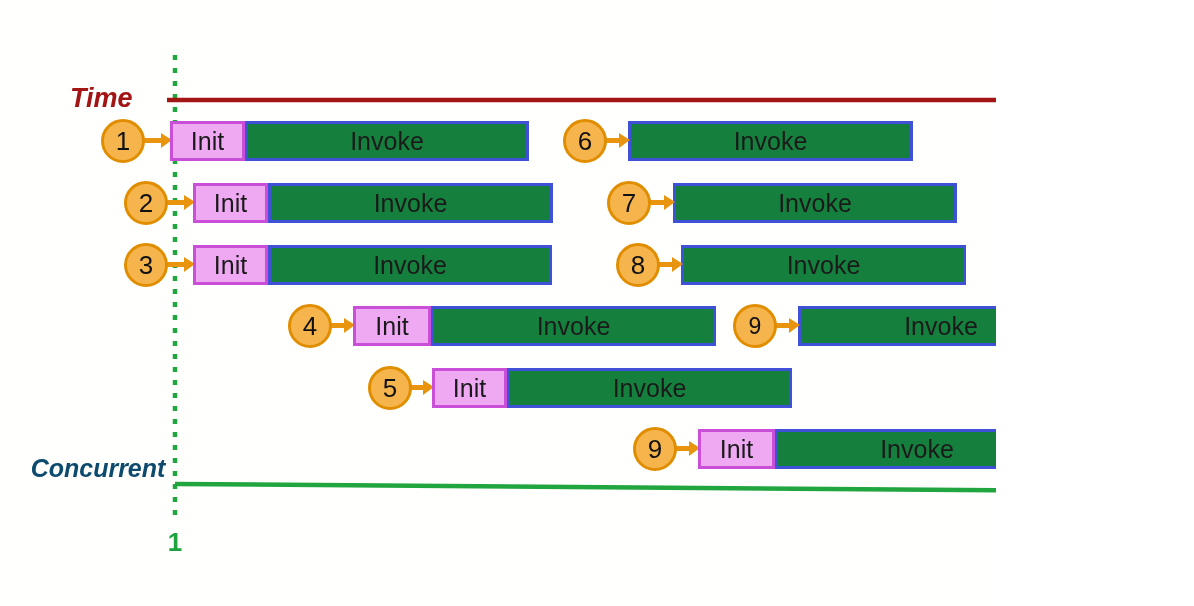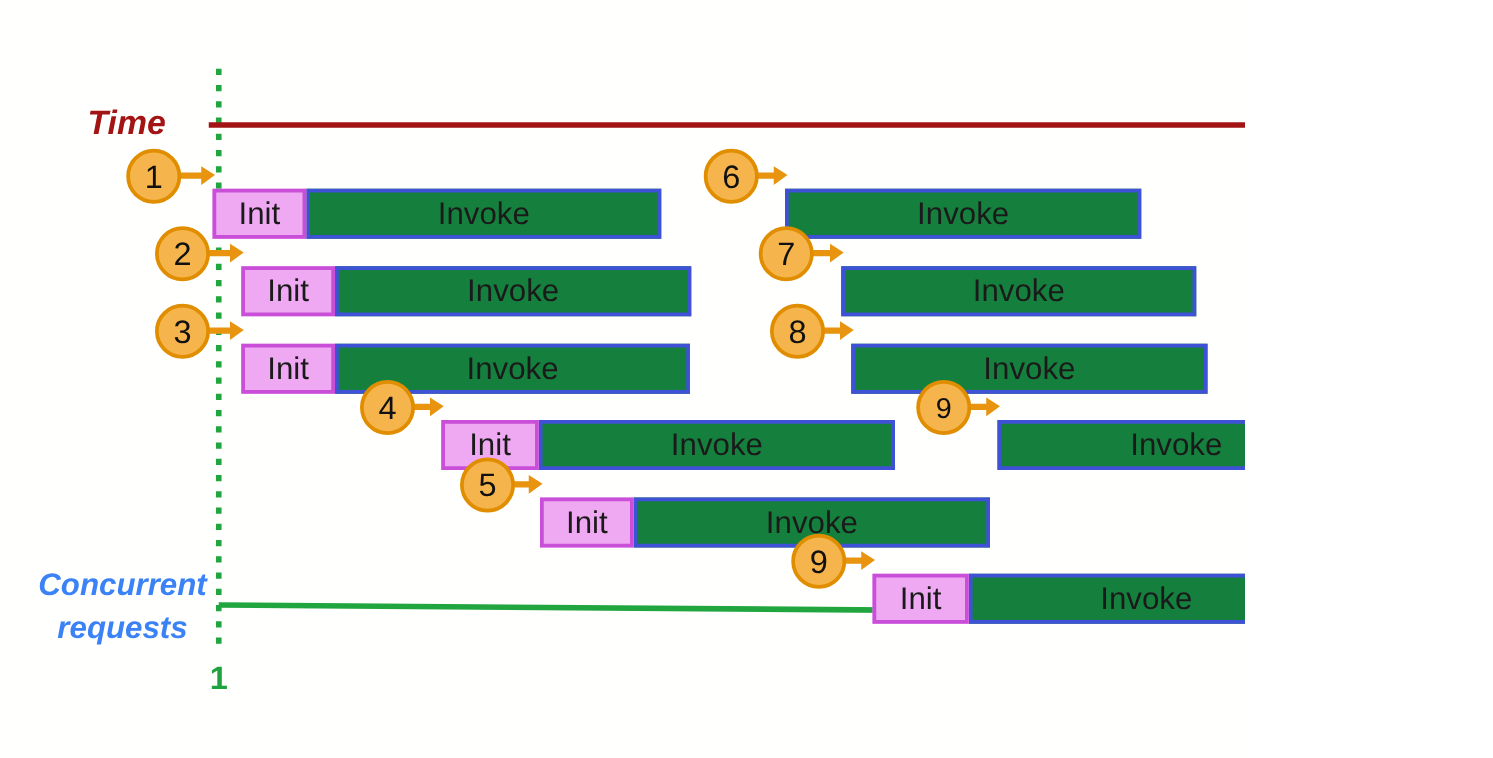--- a/index.html
+++ b/index.html
@@ -29,21 +29,21 @@
   }
   .axis-label-concurrent {
     position: absolute;
     left: 18px; top: 451px;
     width: 160px;
     text-align: center;
     font-style: italic;
     font-weight: 600;
     font-size: 25px;
     line-height: 34px;
-    color: #3b82f6;
+    color: #0c4a6e;
     z-index: 3;
   }
   .tick-one {
     position: absolute;
     left: 160px; top: 527px;
     width: 30px;
     text-align: center;
     font-size: 26px;
     font-weight: 600;
     color: #1FA33E;
@@ -83,21 +83,20 @@
   .phase-box {
     position: absolute;
     height: 40px;
     box-sizing: border-box;
     display: flex;
     align-items: center;
     justify-content: center;
     font-size: 25px;
     color: #1A1A1A;
     z-index: 2;
-    margin-top: 30px;
   }
   .phase-init {
     background: #EFA9F2;
     border: 3px solid #C94FD9;
     z-index: 3;
   }
   .phase-invoke {
     background: #15803d;
     border: 3px solid #3F51D6;
   }
@@ -114,21 +113,20 @@
     <line x1="167" y1="100" x2="1068" y2="100" stroke="#A31515" stroke-width="4.5"></line>
     <polygon points="1064,91 1090,100 1064,109" fill="#A31515"></polygon>
 
     <line x1="175" y1="484" x2="1092" y2="491" stroke="#21A53E" stroke-width="4.5"></line>
   </svg>
 
   <div class="axis-label-time">Time</div>
 
   <div class="axis-label-concurrent">
     <div>Concurrent</div>
-    <div>requests</div>
   </div>
 
   <div class="tick-one">1</div>
 
   <div class="badge" style="left:101px; top:119px;">1</div>
   <div class="connector" style="left:144px; top:138px; width:18px;"></div>
   <div class="phase-box phase-init" style="left:170px; top:121px; width:75px;">Init</div>
   <div class="phase-box phase-invoke" style="left:245px; top:121px; width:284px;">Invoke</div>
 
   <div class="badge" style="left:124px; top:181px;">2</div>

